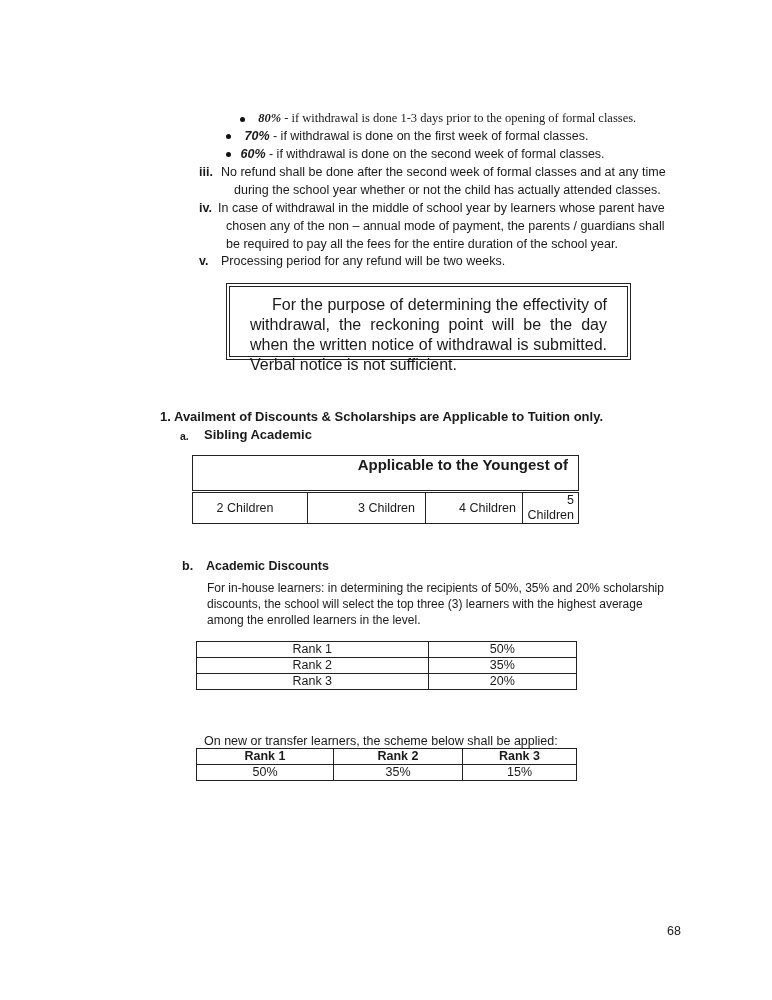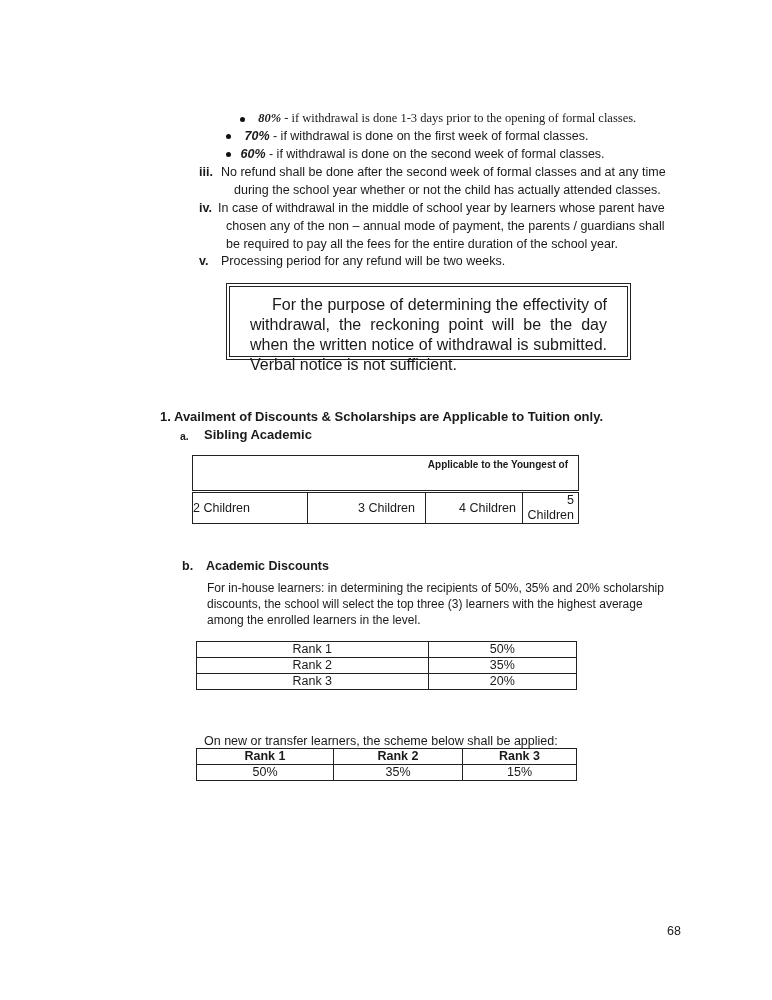--- a/index.html
+++ b/index.html
@@ -52,28 +52,28 @@
 <div class="abs line" style="left:221px; top:252px;">Processing period for any refund will be two weeks.</div>
 
 <div class="abs notice" style="left:226px; top:283px; width:405px; height:77px;">
   <p>For the purpose of determining the effectivity of withdrawal, the reckoning point will be the day when the written notice of withdrawal is submitted. Verbal notice is not sufficient.</p>
 </div>
 
 <div class="abs line bold" style="left:160px; top:408px; font-size:13px;">1. Availment of Discounts &amp; Scholarships are Applicable to Tuition only.</div>
 <div class="abs line bold" style="left:180px; top:427px; font-size:10.5px;">a.</div>
 <div class="abs line bold" style="left:204px; top:426px; font-size:13px;">Sibling Academic</div>
 
-<div class="abs" style="left:192px; top:455px; width:387px; height:36px; border:1px solid #222; box-sizing:border-box; text-align:right; font-size:10px; font-weight:bold; line-height:17px; padding-right:10px;">
+<div class="abs" style="left:192px; top:455px; width:387px; height:36px; border:1px solid #222; box-sizing:border-box; text-align:right; font-size:15px; font-weight:bold; line-height:17px; padding-right:10px;">
   <span>Applicable to the Youngest of</span>
 </div>
 
 <table class="abs" style="left:192px; top:492px; width:387px;">
   <tbody>
       <tr>
-    <td style="width:104px; text-align:left; padding-right:10px;">2 Children</td>
+    <td style="width:104px; text-align:center; padding-right:10px;">2 Children</td>
     <td style="width:107px; text-align:right; padding-right:10px;">3 Children</td>
     <td style="width:90px; text-align:right; padding-right:6px;">4 Children</td>
     <td style="text-align:right; padding-right:4px;">5 Children</td>
   </tr>
 </tbody>
   </table>
 
 <div class="abs line bold" style="left:182px; top:557px; font-size:12.5px;">b.</div>
 <div class="abs line bold" style="left:206px; top:557px; font-size:12.5px;">Academic Discounts</div>
 <div class="abs line" style="left:207px; top:580px; font-size:12px; line-height:16.5px;">For in-house learners: in determining the recipients of 50%, 35% and 20% scholarship</div>

